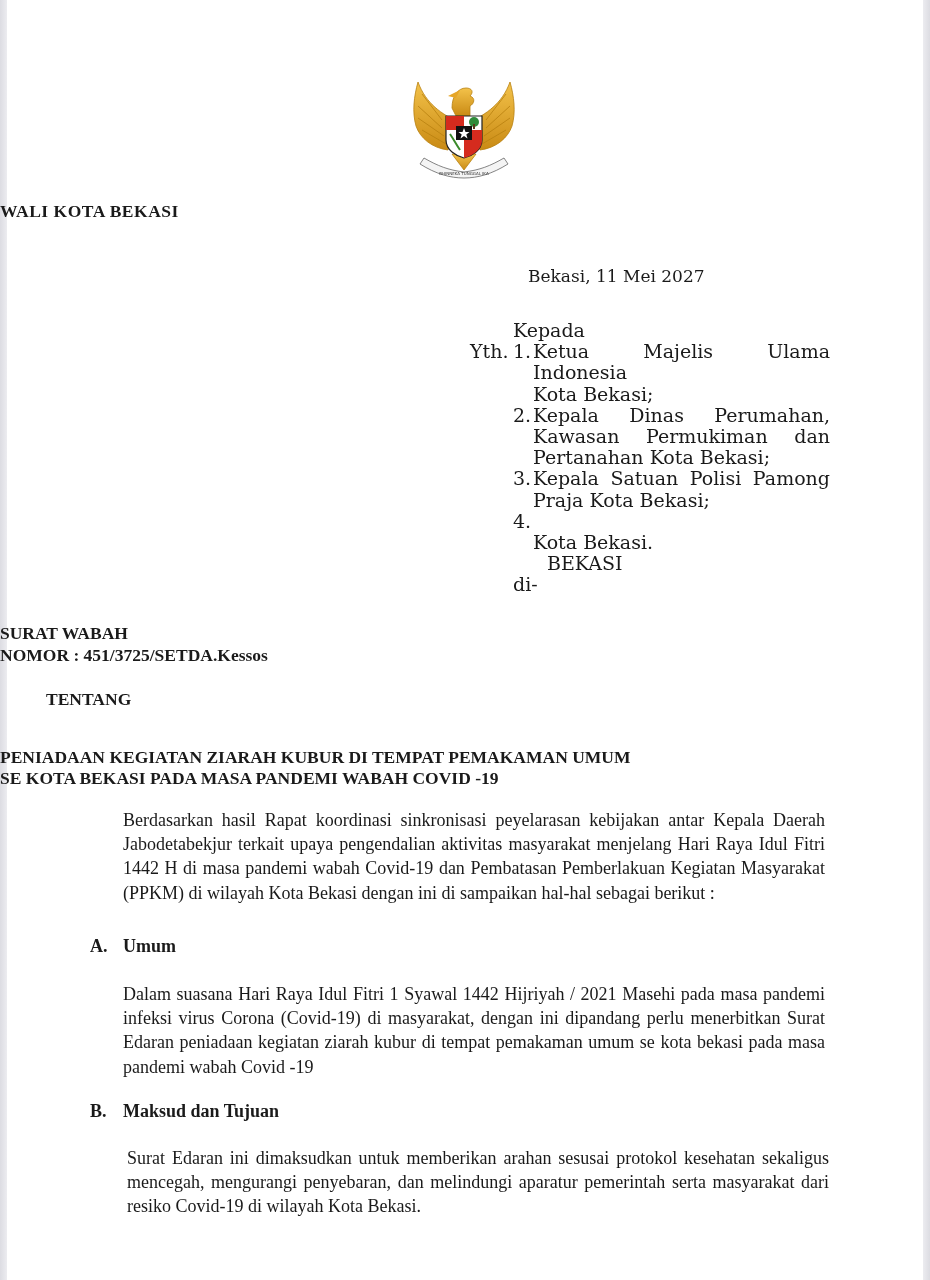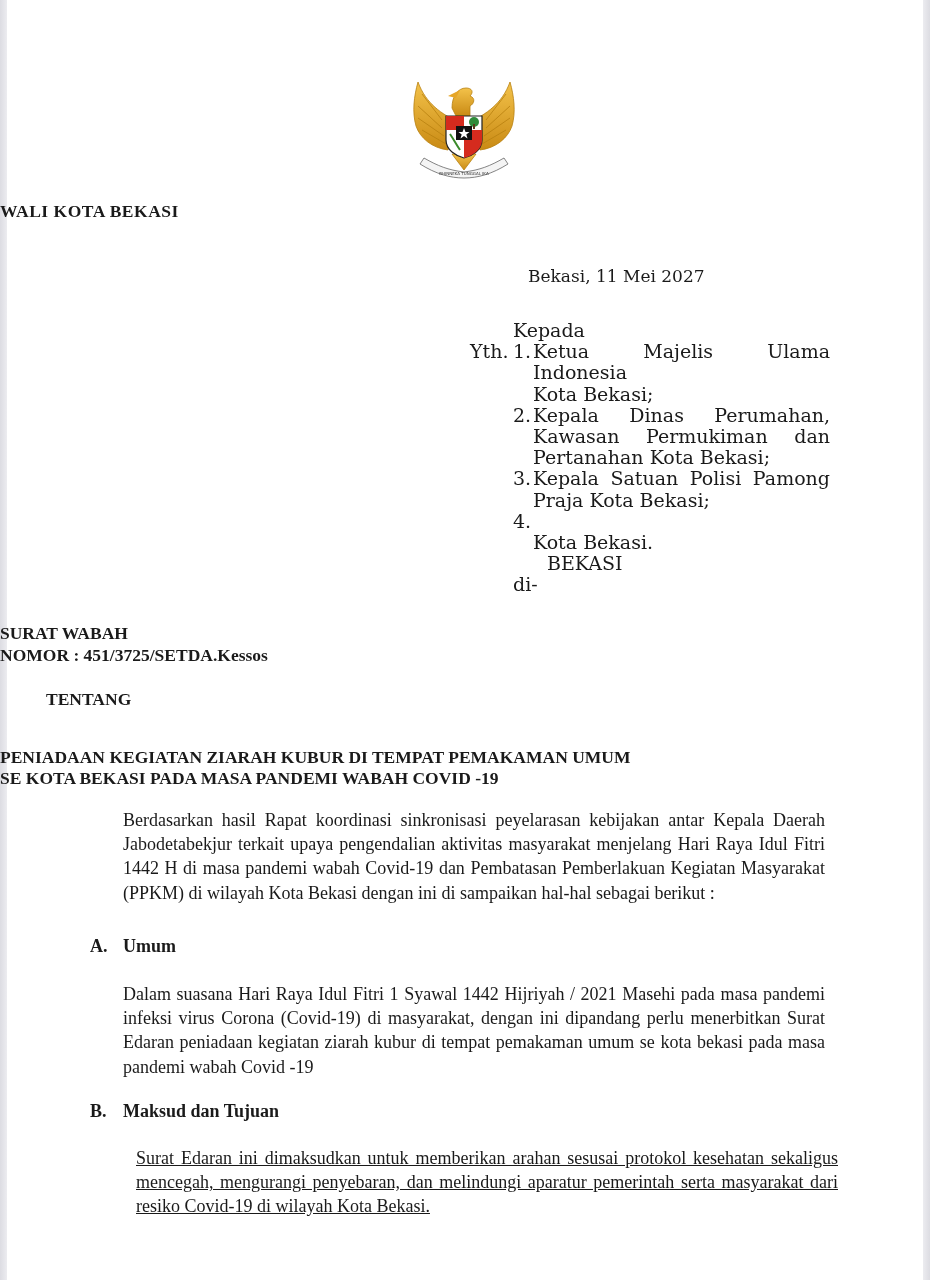--- a/index.html
+++ b/index.html
@@ -28,21 +28,21 @@
   .nomor { top: 645px; }
   .tentang { top: 689px; padding-left: 46px; }
   .perihal { top: 731px; line-height: 21px; margin-top: 16px; }
   .body-text { font-family: "Liberation Serif", serif; font-size: 18px; line-height: 24.2px; text-align: justify; }
   .p1 { left: 123px; top: 792px; width: 702px; margin-top: 16px; }
   .sec-head { font-family: "Liberation Serif", serif; font-weight: bold; font-size: 18px; display: flex; }
   .sec-head .letter { width: 33px; }
   .secA { left: 90px; top: 936px; }
   .pA { left: 123px; top: 982px; width: 702px; }
   .secB { left: 90px; top: 1101px; }
-  .pB { left: 136px; top: 1146px; width: 702px; text-decoration: underline; }
+  .pB { left: 127px; top: 1146px; width: 702px; }
 </style>
 </head>
 <body>
 
 <div class="edge-left"></div>
 <div class="edge-right"></div>
 
 <div class="abs emblem">
   <svg width="112" height="110" viewBox="0 0 112 110">
     <defs>

